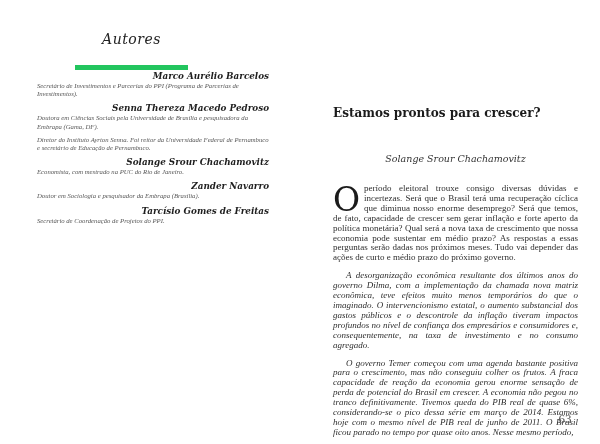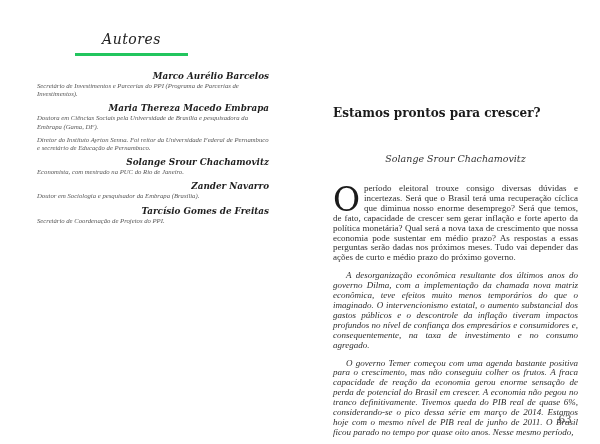--- a/index.html
+++ b/index.html
@@ -18,22 +18,22 @@
     top: 31px;
     left: 75px;
     width: 113px;
     margin: 0;
     text-align: center;
     font-family: "DejaVu Serif", serif;
     font-style: italic;
     font-weight: normal;
     font-size: 14px;
     color: #222222;
-    border-bottom: 3px solid #22c55e;
-    padding-bottom: 6px;
+    border-bottom: 5px solid #22c55e;
+    padding-bottom: 18px;
     letter-spacing: 0.5px;
   }
   .authors-list {
     position: absolute;
     left: 37px;
     top: 71px;
     width: 232px;
   }
   .author-entry { margin-bottom: 5px; }
   .author-name {
@@ -116,21 +116,21 @@
 <div class="spread">
 
   <section>
     <h2 class="authors-heading">Autores</h2>
     <div class="authors-list">
       <div class="author-entry">
         <div class="author-name">Marco Aurélio Barcelos</div>
         <div class="author-bio">Secretário de Investimentos e Parcerias do PPI (Programa de Parcerias de Investimentos).</div>
       </div>
       <div class="author-entry">
-        <div class="author-name">Maria Thereza Macedo Embrapa</div>
+        <div class="author-name">Senna Thereza Macedo Pedroso</div>
         <div class="author-bio">Doutora em Ciências Sociais pela Universidade de Brasília e pesquisadora da Embrapa (Gama, DF).</div>
       </div>
       <div class="author-entry">
         <div class="author-bio">Diretor do Instituto Ayrton Senna. Foi reitor da Universidade Federal de Pernambuco e secretário de Educação de Pernambuco.</div>
       </div>
       <div class="author-entry">
         <div class="author-name">Solange Srour Chachamovitz</div>
         <div class="author-bio">Economista, com mestrado na PUC do Rio de Janeiro.</div>
       </div>
       <div class="author-entry">

